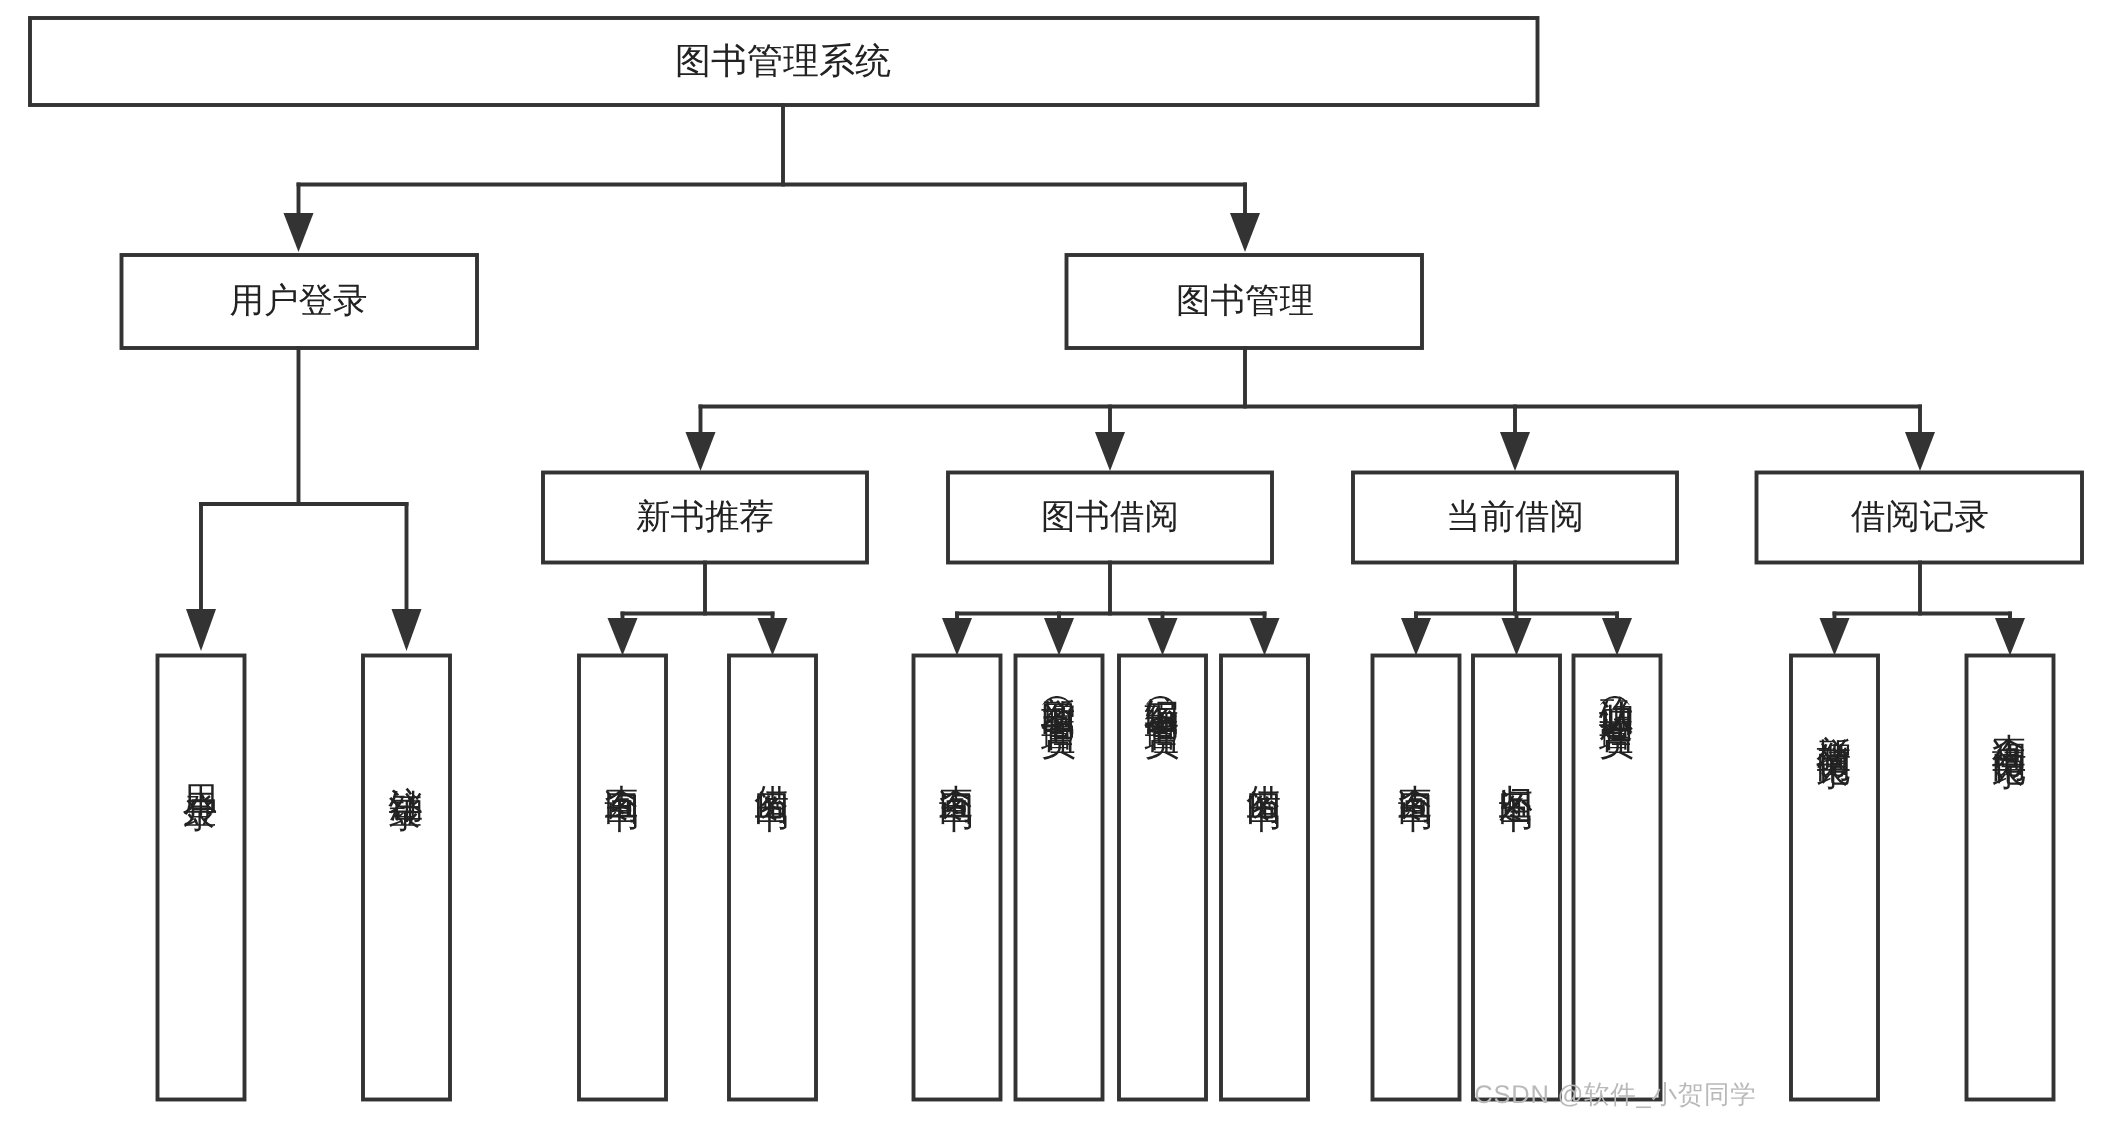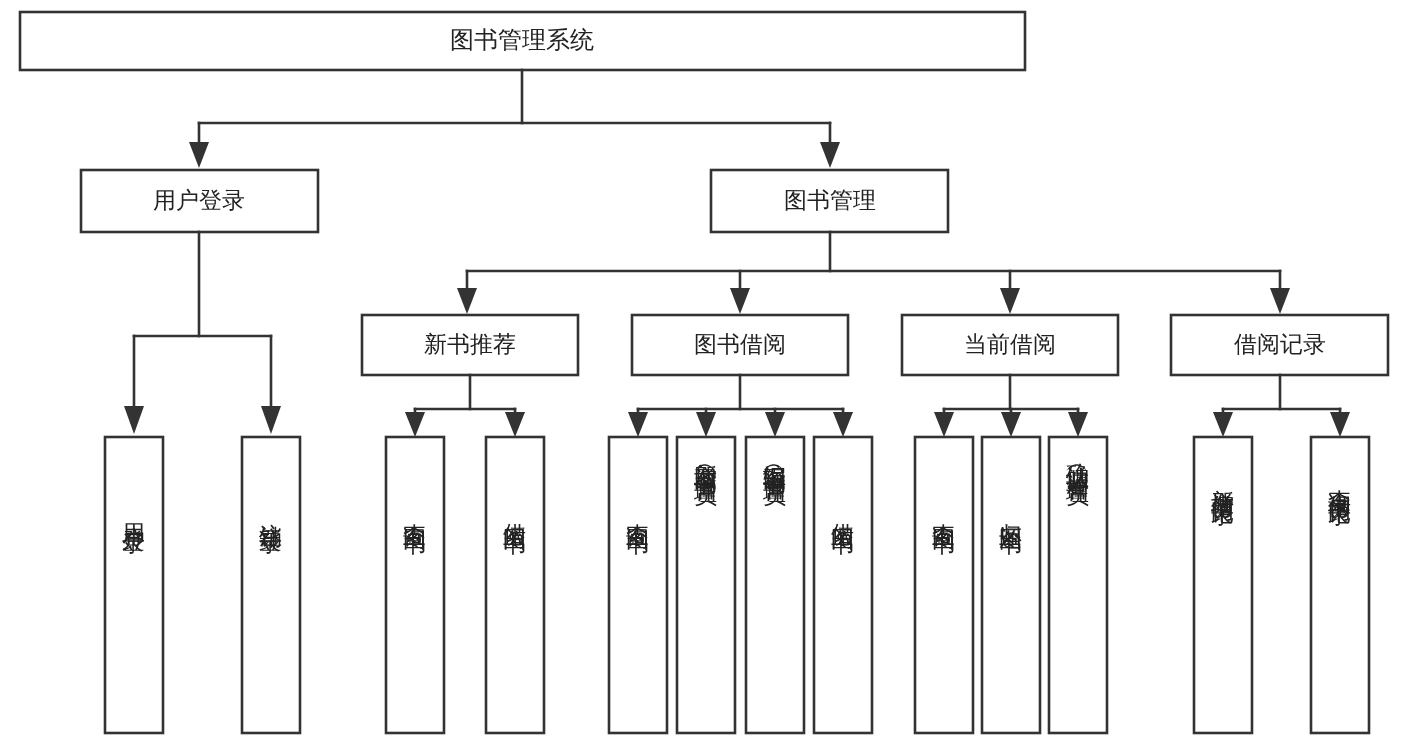--- a/index.html
+++ b/index.html
@@ -265,14 +265,15 @@
   </div>
 
   <div class="vlabel-wrap" style="left:1194px; top:437px; width:58px; height:296px;">
     <span class="vlabel-text" style="margin-top:34px;">新增借阅记录</span>
   </div>
 
   <div class="vlabel-wrap" style="left:1311px; top:437px; width:58px; height:296px;">
     <span class="vlabel-text" style="margin-top:34px;">查询借阅记录</span>
   </div>
 
+  <div class="watermark">CSDN @软件_小贺同学</div>
 
 </div>
 
 </body></html>

